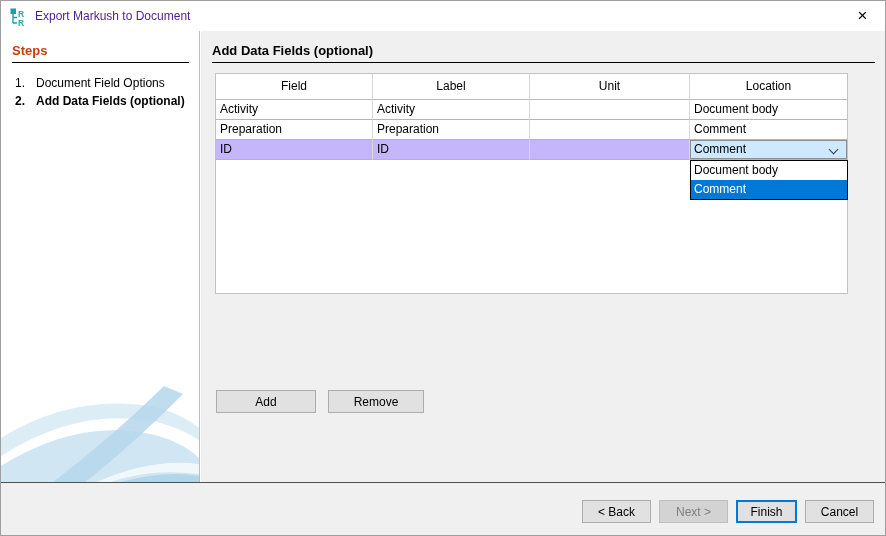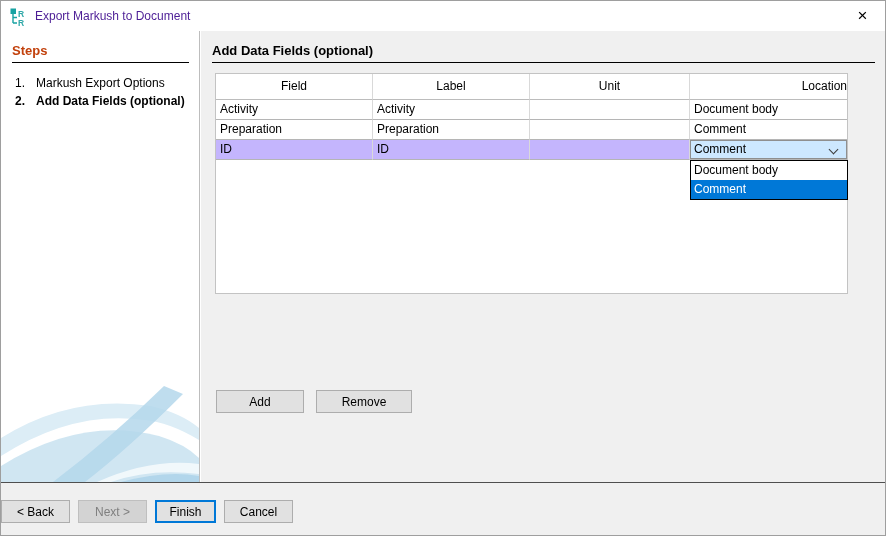--- a/index.html
+++ b/index.html
@@ -59,21 +59,21 @@
     position: absolute; left: 14px; top: 42px;
     width: 633px; height: 221px;
     background: #ffffff; border: 1px solid #c3c3c3;
   }
   .thead { display: grid; grid-template-columns: 157px 157px 160px 157px; height: 26px; }
   .th {
     font-size: 12px; color: #000; text-align: center; line-height: 25px;
     border-right: 1px solid #d9d9d9; border-bottom: 1px solid #bcbcbc;
     background: #ffffff; overflow: hidden;
   }
-  .th:last-child { border-right: none; text-align: right; }
+  .th:last-child { border-right: none; }
   .tr { display: grid; grid-template-columns: 157px 157px 160px 157px; height: 20px; }
   .td {
     font-size: 12px; color: #000; padding-left: 4px; line-height: 19px;
     border-right: 1px solid #d9d9d9; border-bottom: 1px solid #b5b5b5;
     white-space: nowrap; overflow: hidden;
   }
   .td:last-child { border-right: none; }
   .tr.selected .td { background: #c4b5fd; }
 
   .combo-cell { position: relative; padding: 0; }
@@ -98,27 +98,27 @@
   .dropdown .opt { height: 19px; line-height: 18px; font-size: 12px; padding-left: 3px; color: #000; white-space: nowrap; overflow: hidden; }
   .dropdown .opt.highlight { background: #0078d7; color: #ffffff; }
 
   
   .win-btn {
     height: 23px; background: #e1e1e1; border: 1px solid #adadad;
     font-size: 12px; font-family: "Liberation Sans", "DejaVu Sans", sans-serif;
     color: #000; text-align: center; cursor: default;
   }
   .table-btn-row { position: absolute; left: 15px; top: 359px; display: flex; gap: 12px; }
-  .btn-add { width: 88px; }
+  .btn-add { width: 100px; }
   .btn-remove { width: 96px; }
 
   .footer {
     position: absolute; left: 0; right: 0; bottom: 0; height: 53px;
     background: #f0f0f0; border-top: 1px solid #4f4f4f;
-    display: flex; align-items: flex-start;
+    display: flex; justify-content: flex-end; align-items: flex-start;
     gap: 8px; padding: 17px 11px 0 0;
   }
   .footer .win-btn { width: 69px; }
   .win-btn.disabled { background: #d3d3d3; border-color: #bfbfbf; color: #7f7f7f; }
   .win-btn.default-focus { width: 61px; border: 2px solid #0078d7; }
 </style>
 </head>
 <body>
 
 <div class="dialog">
@@ -133,21 +133,21 @@
     <span class="title-text">Export Markush to Document</span>
     <button class="close-btn">×</button>
   </div>
 
   <div class="content">
 
     <div class="sidebar">
       <div class="steps-heading">Steps</div>
       <div class="step-item">
         <span class="num">1.</span>
-        <span class="lbl">Markush Export Options</span>
+        <span class="lbl">Document Field Options</span>
       </div>
       <div class="step-item active">
         <span class="num">2.</span>
         <span class="lbl">Add Data Fields (optional)</span>
       </div>
 
       <svg class="swoosh" viewBox="0 0 198 102">
         <path d="M0 58 Q 70 14, 150 26 Q 180 33, 198 48 L198 60 Q 168 42, 143 40 Q 72 30, 0 76 Z" fill="#dcedf6"></path>
         <path d="M0 86 Q 80 36, 158 56 Q 184 64, 198 78 L198 102 L0 102 Z" fill="#cbe3f1" opacity="0.9"></path>
         <path d="M52 102 Q 110 58, 163 6 L 182 14 Q 128 68, 84 102 Z" fill="#b4d7eb" opacity="0.85"></path>

